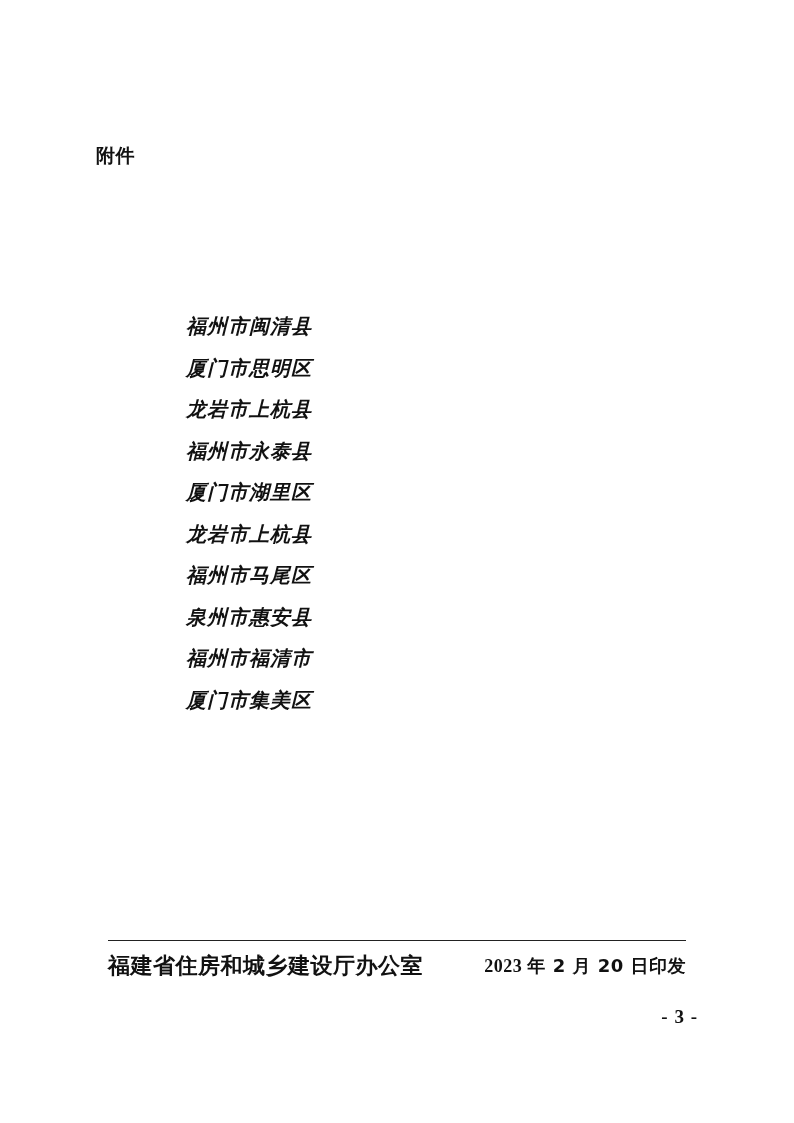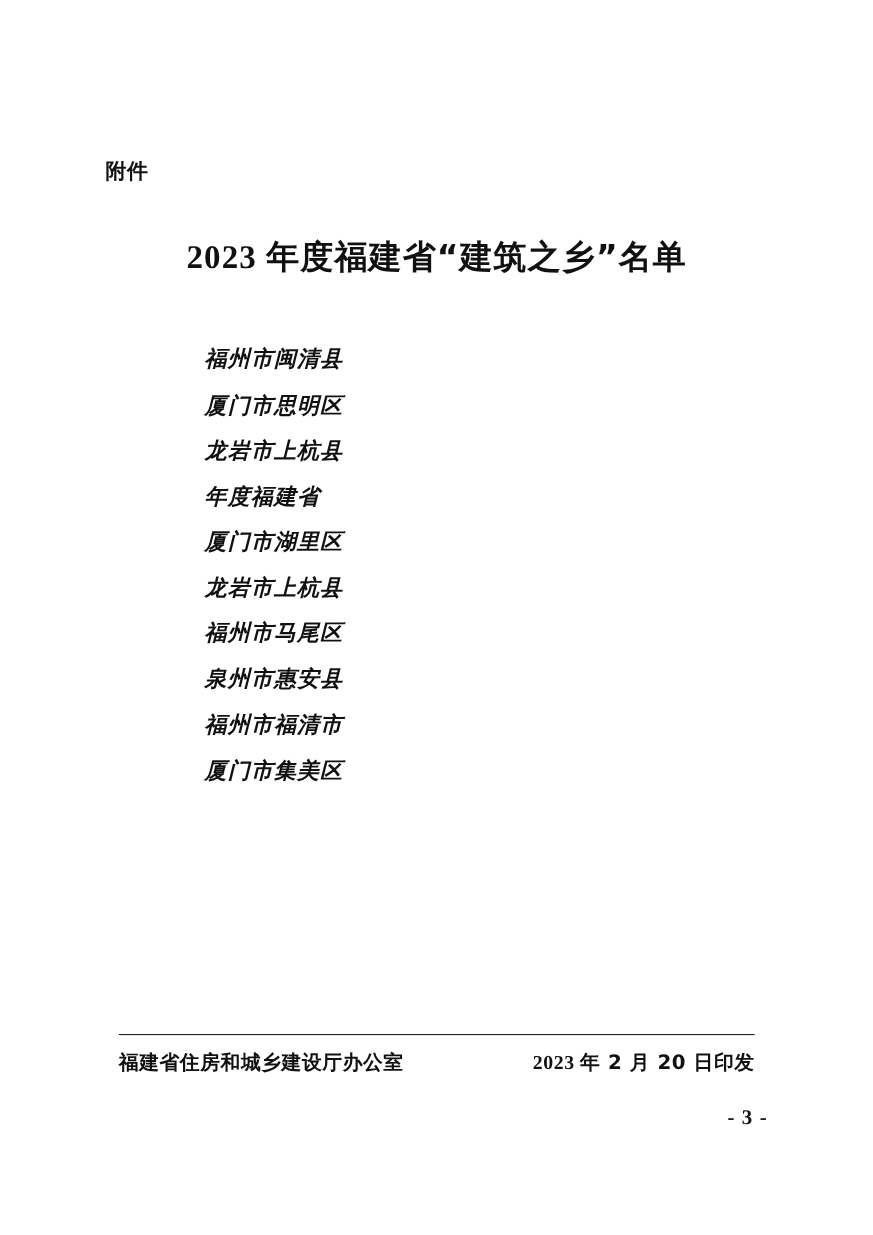--- a/index.html
+++ b/index.html
@@ -91,21 +91,21 @@
   }
   .footer-left, .footer-right {
     font-size: 18px;
     font-weight: 600;
     color: #111;
     letter-spacing: 0.5px;
     font-family: "Liberation Serif", "DejaVu Serif", serif;
   }
   .footer-left {
     font-family: Liberation Sans, sans-serif;
-    font-size: 18px;
+    font-size: 22px;
     text-align: center;
   }
   .footer-right {
     font-family: "Liberation Serif", "DejaVu Serif", serif;
     font-size: 18px;
   }
   .footer-right .cjk {
     font-family: "DejaVu Sans", "Liberation Sans", sans-serif;
     font-size: 18px;
   }
@@ -122,29 +122,26 @@
     letter-spacing: 1px;
   }
 </style>
 </head>
 <body>
 
 <div class="page">
 
   <div class="attachment-label">附件</div>
 
-  <div class="doc-title">
-    <span>2023 </span><span class="cjk">年度福建省“建筑之乡”名单</span>
-  </div>
 
   <div class="name-list">
     <div class="name-item">福州市闽清县</div>
     <div class="name-item">厦门市思明区</div>
     <div class="name-item">龙岩市上杭县</div>
-    <div class="name-item">年度福建省</div>
+    <div class="name-item">福州市永泰县</div>
     <div class="name-item">厦门市湖里区</div>
     <div class="name-item">龙岩市上杭县</div>
     <div class="name-item">福州市马尾区</div>
     <div class="name-item">泉州市惠安县</div>
     <div class="name-item">福州市福清市</div>
     <div class="name-item">厦门市集美区</div>
   </div>
 
   <div class="footer-rule"></div>
 

